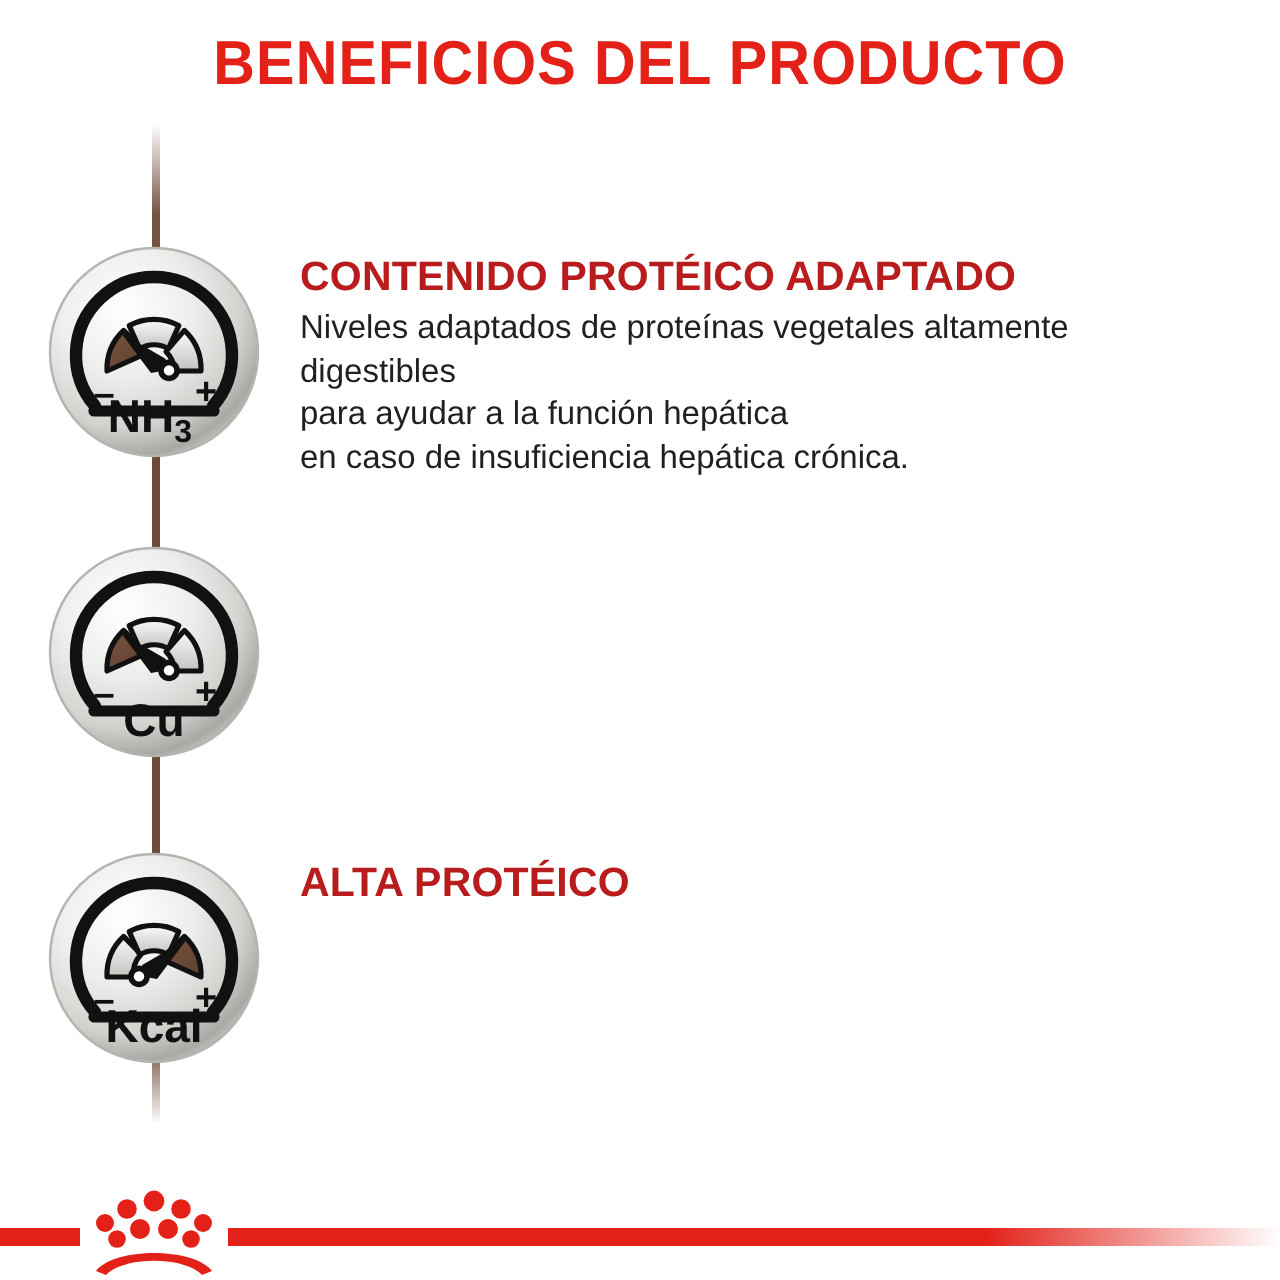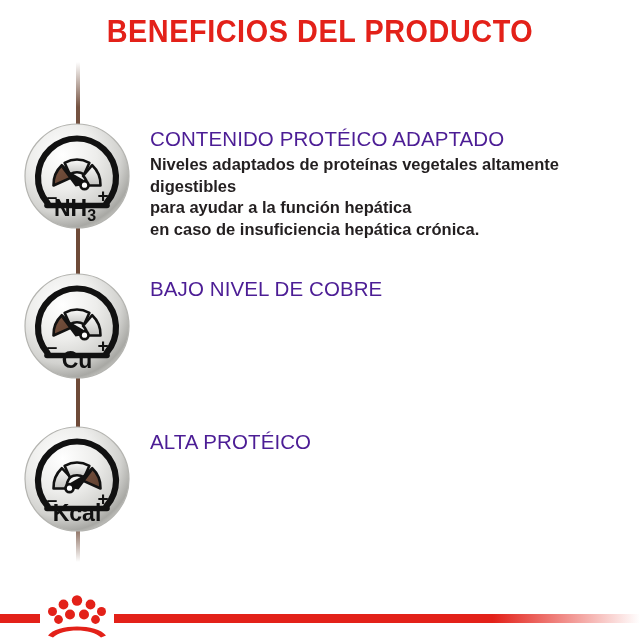--- a/index.html
+++ b/index.html
@@ -70,35 +70,34 @@
   .gauge-badge svg { display: block; width: 108px; height: 108px; }
 
   
   .benefit-text {
     position: absolute;
     left: 150px;
     top: 5px;
     width: 486px;
   }
   .benefit-heading {
-    color: #4c1d95;
-    font-weight: 400;
+    color: #b91c1c;
+    font-weight: 700;
     font-size: 20.5px;
     letter-spacing: 0.1px;
     line-height: 24px;
     margin: 0 0 3px 0;
     white-space: nowrap;
   }
   .benefit-body {
     color: #231f20;
     font-size: 16.5px;
     line-height: 21.5px;
     margin: 0;
     white-space: pre-line;
-    font-weight: bold;
   }
 
   
   #footer {
     position: absolute;
     left: 0;
     top: 578px;
     width: 640px;
     height: 62px;
   }
@@ -212,21 +211,20 @@
       <path d="M 69.2 43.2 A 26.5 26.5 0 0 1 77.5 63.5 L 64.2 63.5 A 13.8 13.8 0 0 0 60 53.8 Z" fill="url(#seg1)" stroke="#111111" stroke-width="2.6" stroke-linejoin="round"></path>
       <path d="M 63.5 62.5 L 59.5 57.2 L 37.5 44.5 L 52.5 64.5 Z" fill="#111111"></path>
       <circle cx="61.5" cy="63.2" r="5.4" fill="#111111"></circle>
       <circle cx="61.5" cy="63.2" r="2.6" fill="#ffffff"></circle>
       <text x="29" y="81" font-family="Liberation Sans, sans-serif" font-size="19" font-weight="700" fill="#111111" text-anchor="middle">–</text>
       <text x="80" y="80" font-family="Liberation Sans, sans-serif" font-size="19" font-weight="700" fill="#111111" text-anchor="middle">+</text>
       <text x="54" y="96" font-family="Liberation Sans, sans-serif" font-size="23" font-weight="700" fill="#111111" text-anchor="middle">Cu</text>
     </svg>
   </div>
   <div class="benefit-text">
-    <p class="benefit-heading">BAJO NIVEL DE COBRE</p>
   </div>
 </div>
 
 <div class="benefit-row r2">
   <div class="gauge-badge">
     <svg viewBox="0 0 108 108" xmlns="http://www.w3.org/2000/svg">
       <defs>
         <radialGradient id="silver2" cx="36%" cy="30%" r="78%">
           <stop offset="0%" stop-color="#ffffff"></stop>
           <stop offset="42%" stop-color="#ededeb"></stop>

